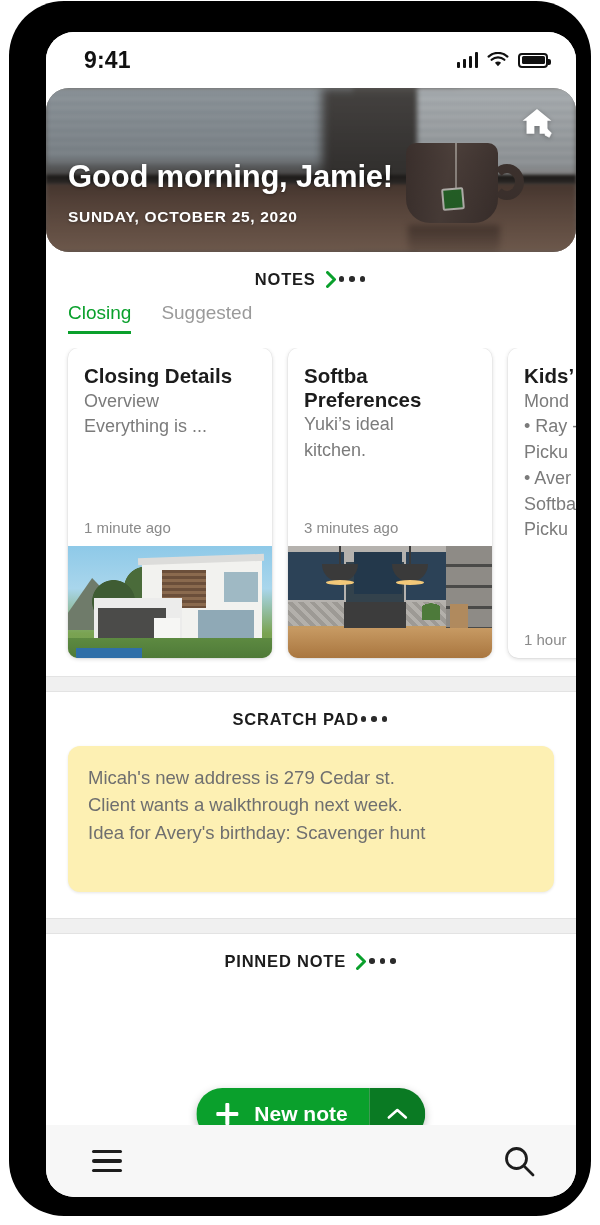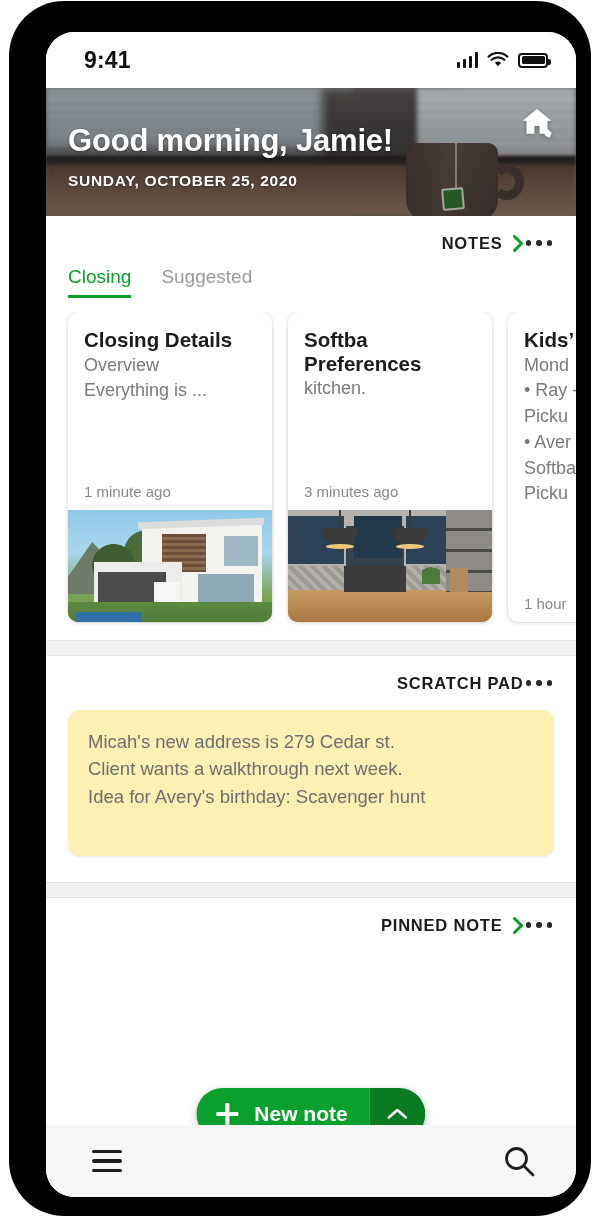--- a/index.html
+++ b/index.html
@@ -54,23 +54,24 @@
   }
   .batt::after {
     content:""; position:absolute; right:-4.5px; top:4px;
     width:2.5px; height:6px; background:#111; border-radius:0 2px 2px 0;
   }
   .batt i { display:block; width:100%; height:100%; background:#111; border-radius:1.5px; }
 
   
   #hero {
     position: relative;
-    height: 128px;
+    height: 164px;
     overflow: hidden;
     background: #6d6a66;
+    border-radius: 23px;
   }
   
   .hero-blinds {
     position:absolute; left:0; top:0; width:58%; height:100%;
     background:
       repeating-linear-gradient(to bottom,
         rgba(255,255,255,.16) 0px, rgba(255,255,255,.16) 4px,
         rgba(120,130,140,.18) 4px, rgba(120,130,140,.18) 9px),
       linear-gradient(to bottom, #9aa3aa 0%, #99a2a9 42%, #4a4744 52%, #6f6059 62%, #7d6a5f 100%);
     filter: blur(2.5px);
@@ -139,21 +140,21 @@
     font-size: 15.5px; font-weight: 700; color:#fff; letter-spacing:.7px;
     text-shadow: 0 1px 3px rgba(0,0,0,.35);
   }
   #home-edit-icon {
     position:absolute; right: 22px; top: 18px; width: 34px; height: 32px;
     filter: drop-shadow(0 1px 2px rgba(0,0,0,.3));
   }
 
   
   .section-head {
-    display:flex; align-items:center; justify-content:flex-end;
+    display:flex; align-items:center; justify-content:center;
     padding: 0 22px;
     height: 54px;
   }
   .section-title-wrap { display:flex; align-items:center; gap:10px; }
   .section-title {
     font-size: 16.5px; font-weight: 700; color:#1c1c1c; letter-spacing:.8px;
   }
   .chev-right { width:11px; height:17px; display:block; }
   .kebab { display:flex; gap:5px; padding: 10px 2px; cursor:pointer; }
   .kebab i { width:5.5px; height:5.5px; border-radius:50%; background:#2b2b2b; display:block; }
@@ -400,20 +401,21 @@
             <div class="patio"></div>
             <div class="pillar"></div>
           <div class="hedge"></div>
             <div class="pool"></div>
         </div>
       </div>
 
       <div class="note-card">
         <div class="nc-body">
           <div class="nc-title">Softba Preferences</div>
+          <div class="nc-snippet">Yuki’s ideal</div>
           <div class="nc-snippet">kitchen.</div>
         </div>
         <div class="nc-time">3 minutes ago</div>
         <div class="nc-img img-kitchen">
           <div class="wall"></div>
           <div class="cab-l"></div>
             <div class="niche"></div>
             <div class="cab-c"></div>
             <div class="cab-r"></div>
           <div class="backsplash"></div>

